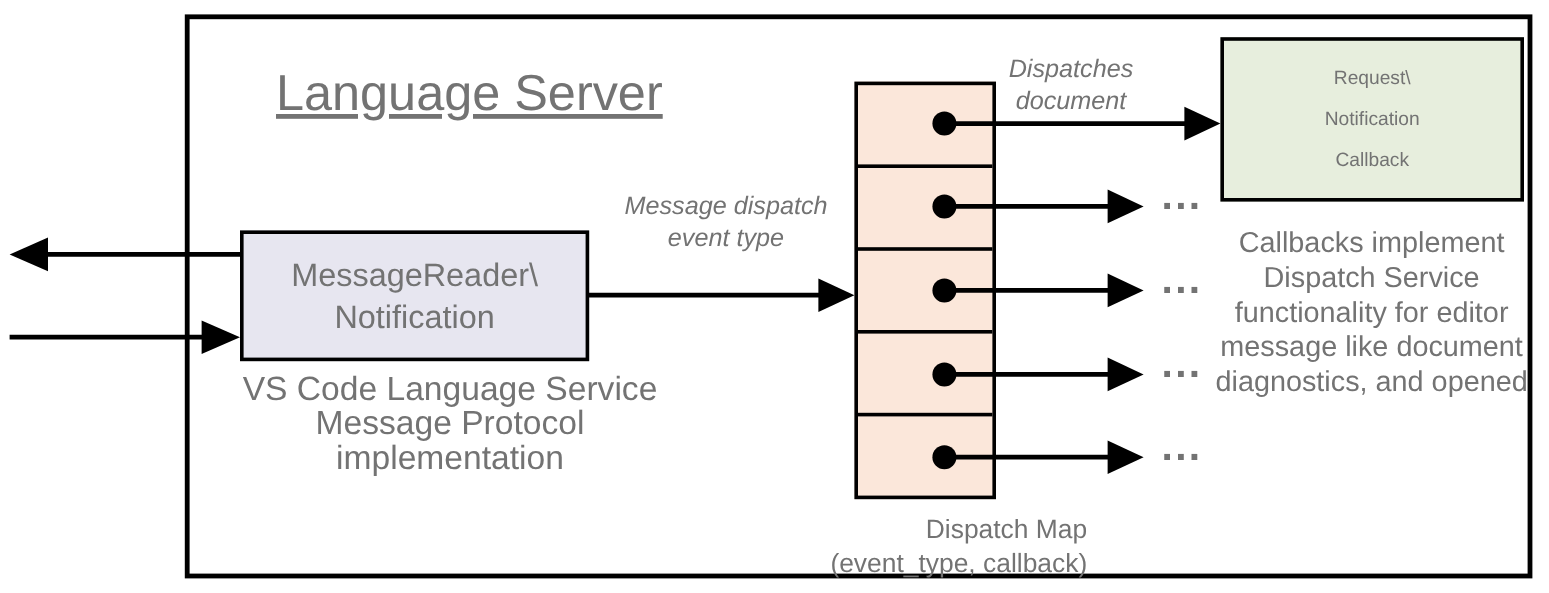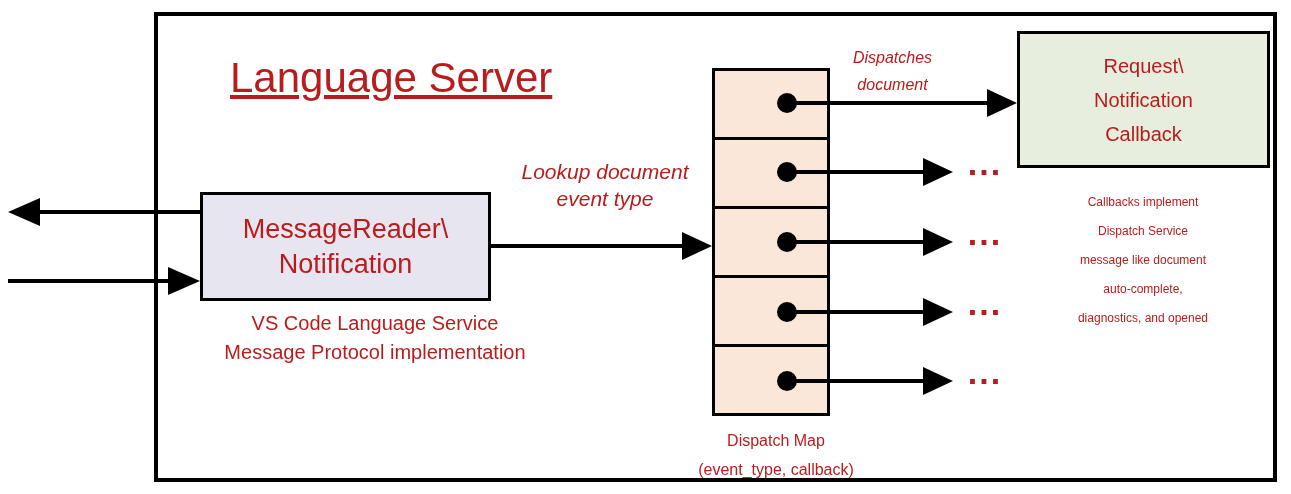--- a/index.html
+++ b/index.html
@@ -1,58 +1,58 @@
 <!DOCTYPE html>
 <html style="--line: #000000; --background: #FFFFFF; --reader-fill: #E7E6F0; --map-fill: #FBE7DA; --callback-fill: #E7EEDD;"><head>
 <meta charset="utf-8">
 <style>
   html,body { margin:0; padding:0; background:#fff; }
   .canvas {
     position:relative; width:1291px; height:494px;
     background:var(--background,#fff);
     font-family:"Liberation Sans", sans-serif;
-    color:#b91c1c; overflow:hidden;
+    color:#737373; overflow:hidden;
   }
   .boundary {
     position:absolute; left:154px; top:12px; width:1123px; height:470px;
     border:4px solid var(--line,#000); box-sizing:border-box; background:transparent;
   }
   .title {
     position:absolute; left:230px; top:54px; font-size:42px;
     text-decoration:underline; white-space:nowrap;
   }
   .node {
     position:absolute; border:3px solid var(--line,#000); box-sizing:border-box;
     display:flex; flex-direction:column; align-items:center; justify-content:center;
     text-align:center;
   }
   .reader-box {
     left:200px; top:192px; width:291px; height:109px;
     background:var(--reader-fill,#e7e6f0); font-size:27px; line-height:35px;
   }
   .callback-box {
     left:1017px; top:31px; width:253px; height:137px;
-    background:var(--callback-fill,#e7eedd); font-size:20px; line-height:34px;
+    background:var(--callback-fill,#e7eedd); font-size:16px; line-height:34px;
   }
   .map {
     position:absolute; left:712px; top:68px; width:118px; height:348px;
     border:3px solid var(--line,#000); box-sizing:border-box;
     background:var(--map-fill,#fbe7da);
     display:flex; flex-direction:column;
   }
   .map-cell { flex:1; }
   .map-cell + .map-cell { border-top:3px solid var(--line,#000); }
   .label { position:absolute; text-align:center; }
   .italic { font-style:italic; }
   .lbl-jsonrpc   { left:12px;  top:223px; width:168px; font-size:21px; line-height:27px; }
   .lbl-lookup    { left:512px; top:158px; width:186px; font-size:21px; line-height:27px; }
-  .lbl-dispatch  { left:820px; top:44px;  width:145px; font-size:16px; line-height:27px; }
-  .lbl-caption   { left:194px; top:309px; width:362px; font-size:20px; line-height:29px; }
-  .lbl-maplabel  { left:646px; top:426px; width:260px; font-size:16px; line-height:29px; }
-  .lbl-note      { left:1003px; top:188px; width:280px; font-size:12px; line-height:29px; }
+  .lbl-dispatch  { left:820px; top:44px;  width:145px; font-size:21px; line-height:27px; }
+  .lbl-caption   { left:194px; top:309px; width:362px; font-size:28px; line-height:29px; }
+  .lbl-maplabel  { left:646px; top:426px; width:260px; font-size:22px; line-height:29px;text-align:right; }
+  .lbl-note      { left:1003px; top:188px; width:280px; font-size:24px; line-height:29px; }
   .ellipsis {
     position:absolute; left:962px; width:46px; text-align:center;
     font-size:34px; line-height:34px; font-weight:700; letter-spacing:2px;
     white-space:nowrap;
   }
   .ell-2 { top:146px; }
   .ell-3 { top:216px; }
   .ell-4 { top:286px; }
   .ell-5 { top:355px; }
   .overlay { position:absolute; left:0; top:0; pointer-events:none; }
@@ -74,21 +74,21 @@
     <div>Notification</div>
   </div>
 
   <div class="label lbl-caption">
     <div>VS Code Language Service</div>
     <div>Message Protocol implementation</div>
   </div>
 
 
   <div class="label italic lbl-lookup">
-    <div>Lookup document</div>
+    <div>Message dispatch</div>
     <div>event type</div>
   </div>
 
   <div class="label italic lbl-dispatch">
     <div>Dispatches</div>
     <div>document</div>
   </div>
 
   <div class="map">
     <div class="map-cell"></div>
@@ -105,22 +105,22 @@
 
   <div class="node callback-box">
     <div>Request\</div>
     <div>Notification</div>
     <div>Callback</div>
   </div>
 
   <div class="label lbl-note">
     <div>Callbacks implement</div>
     <div>Dispatch Service</div>
+    <div>functionality for editor</div>
     <div>message like document</div>
-    <div>auto-complete,</div>
     <div>diagnostics, and opened</div>
   </div>
 
   <svg class="overlay" width="1291" height="494" viewBox="0 0 1291 494">
 
     <g>
       <line x1="200" y1="212" x2="36" y2="212"></line>
       <polygon points="8,212 40,198 40,226"></polygon>
     </g>
 

